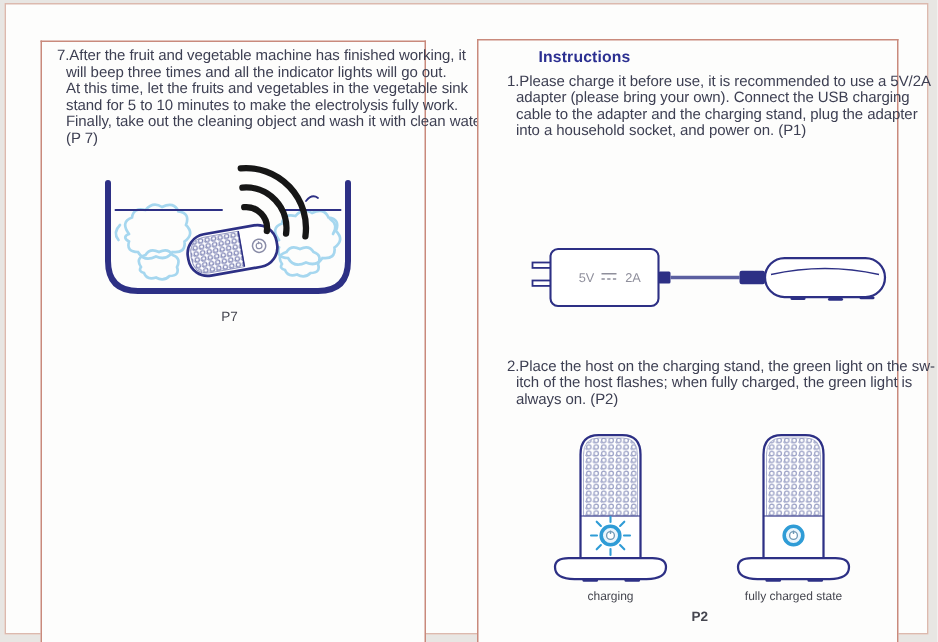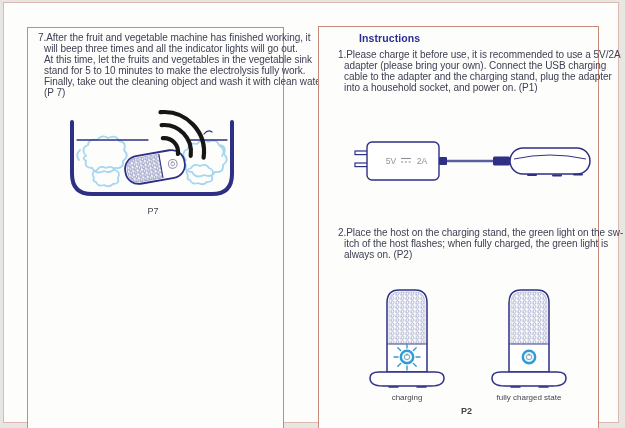--- a/index.html
+++ b/index.html
@@ -106,21 +106,21 @@
 
   <div class="panel panel-right">
 
     <div class="heading" style="left:40px;top:5px;">Instructions</div>
 
     <div class="body-text" style="left:19px;top:22px;width:250px;">1.Please charge it before use, it is recommended to use a 5V/2A
 adapter (please bring your own). Connect the USB charging
 cable to the adapter and the charging stand, plug the adapter
 into a household socket, and power on. (P1)</div>
 
-    <div class="fig" style="left:34px;top:104px;width:240px;height:55px;">
+    <div class="fig" style="left:34px;top:128px;width:240px;height:55px;">
       <svg width="240" height="55" viewBox="0 0 240 55">
 
         <g fill="#ffffff" stroke="#2d3085" stroke-width="1.2">
           <rect x="2" y="20" width="13" height="3.6"></rect>
           <rect x="2" y="32" width="13" height="3.6"></rect>
         </g>
 
         <g>
           <rect x="14" y="11" width="72" height="38" rx="5" fill="#ffffff" stroke="#2d3085" stroke-width="1.4"></rect>
           <text x="38" y="33" font-size="8.5" text-anchor="middle" fill="#8f8f9c" font-family="Liberation Sans, sans-serif">5V</text>
@@ -143,21 +143,21 @@
           <g stroke-width="2" stroke-linecap="round">
             <line x1="175" y1="44" x2="183" y2="44"></line>
             <line x1="200" y1="44.5" x2="208" y2="44.5"></line>
             <line x1="221" y1="43.5" x2="229" y2="43.5"></line>
           </g>
         </g>
       </svg>
     </div>
 
 
-    <div class="body-text" style="left:19px;top:200px;width:250px;">2.Place the host on the charging stand, the green light on the sw-
+    <div class="body-text" style="left:19px;top:212px;width:250px;">2.Place the host on the charging stand, the green light on the sw-
 itch of the host flashes; when fully charged, the green light is
 always on. (P2)</div>
 
     <div class="fig" style="left:34px;top:260px;width:220px;height:102px;">
       <svg width="220" height="102" viewBox="0 0 220 102">
         <defs>
           <pattern id="meshD" width="5" height="4.4" patternUnits="userSpaceOnUse">
             <circle cx="2.5" cy="2.2" r="1.5" fill="none" stroke="#9ba1c6" stroke-width="0.85"></circle>
             <circle cx="0" cy="4.4" r="1.2" fill="none" stroke="#aeb3d2" stroke-width="0.7"></circle>
           </pattern>

